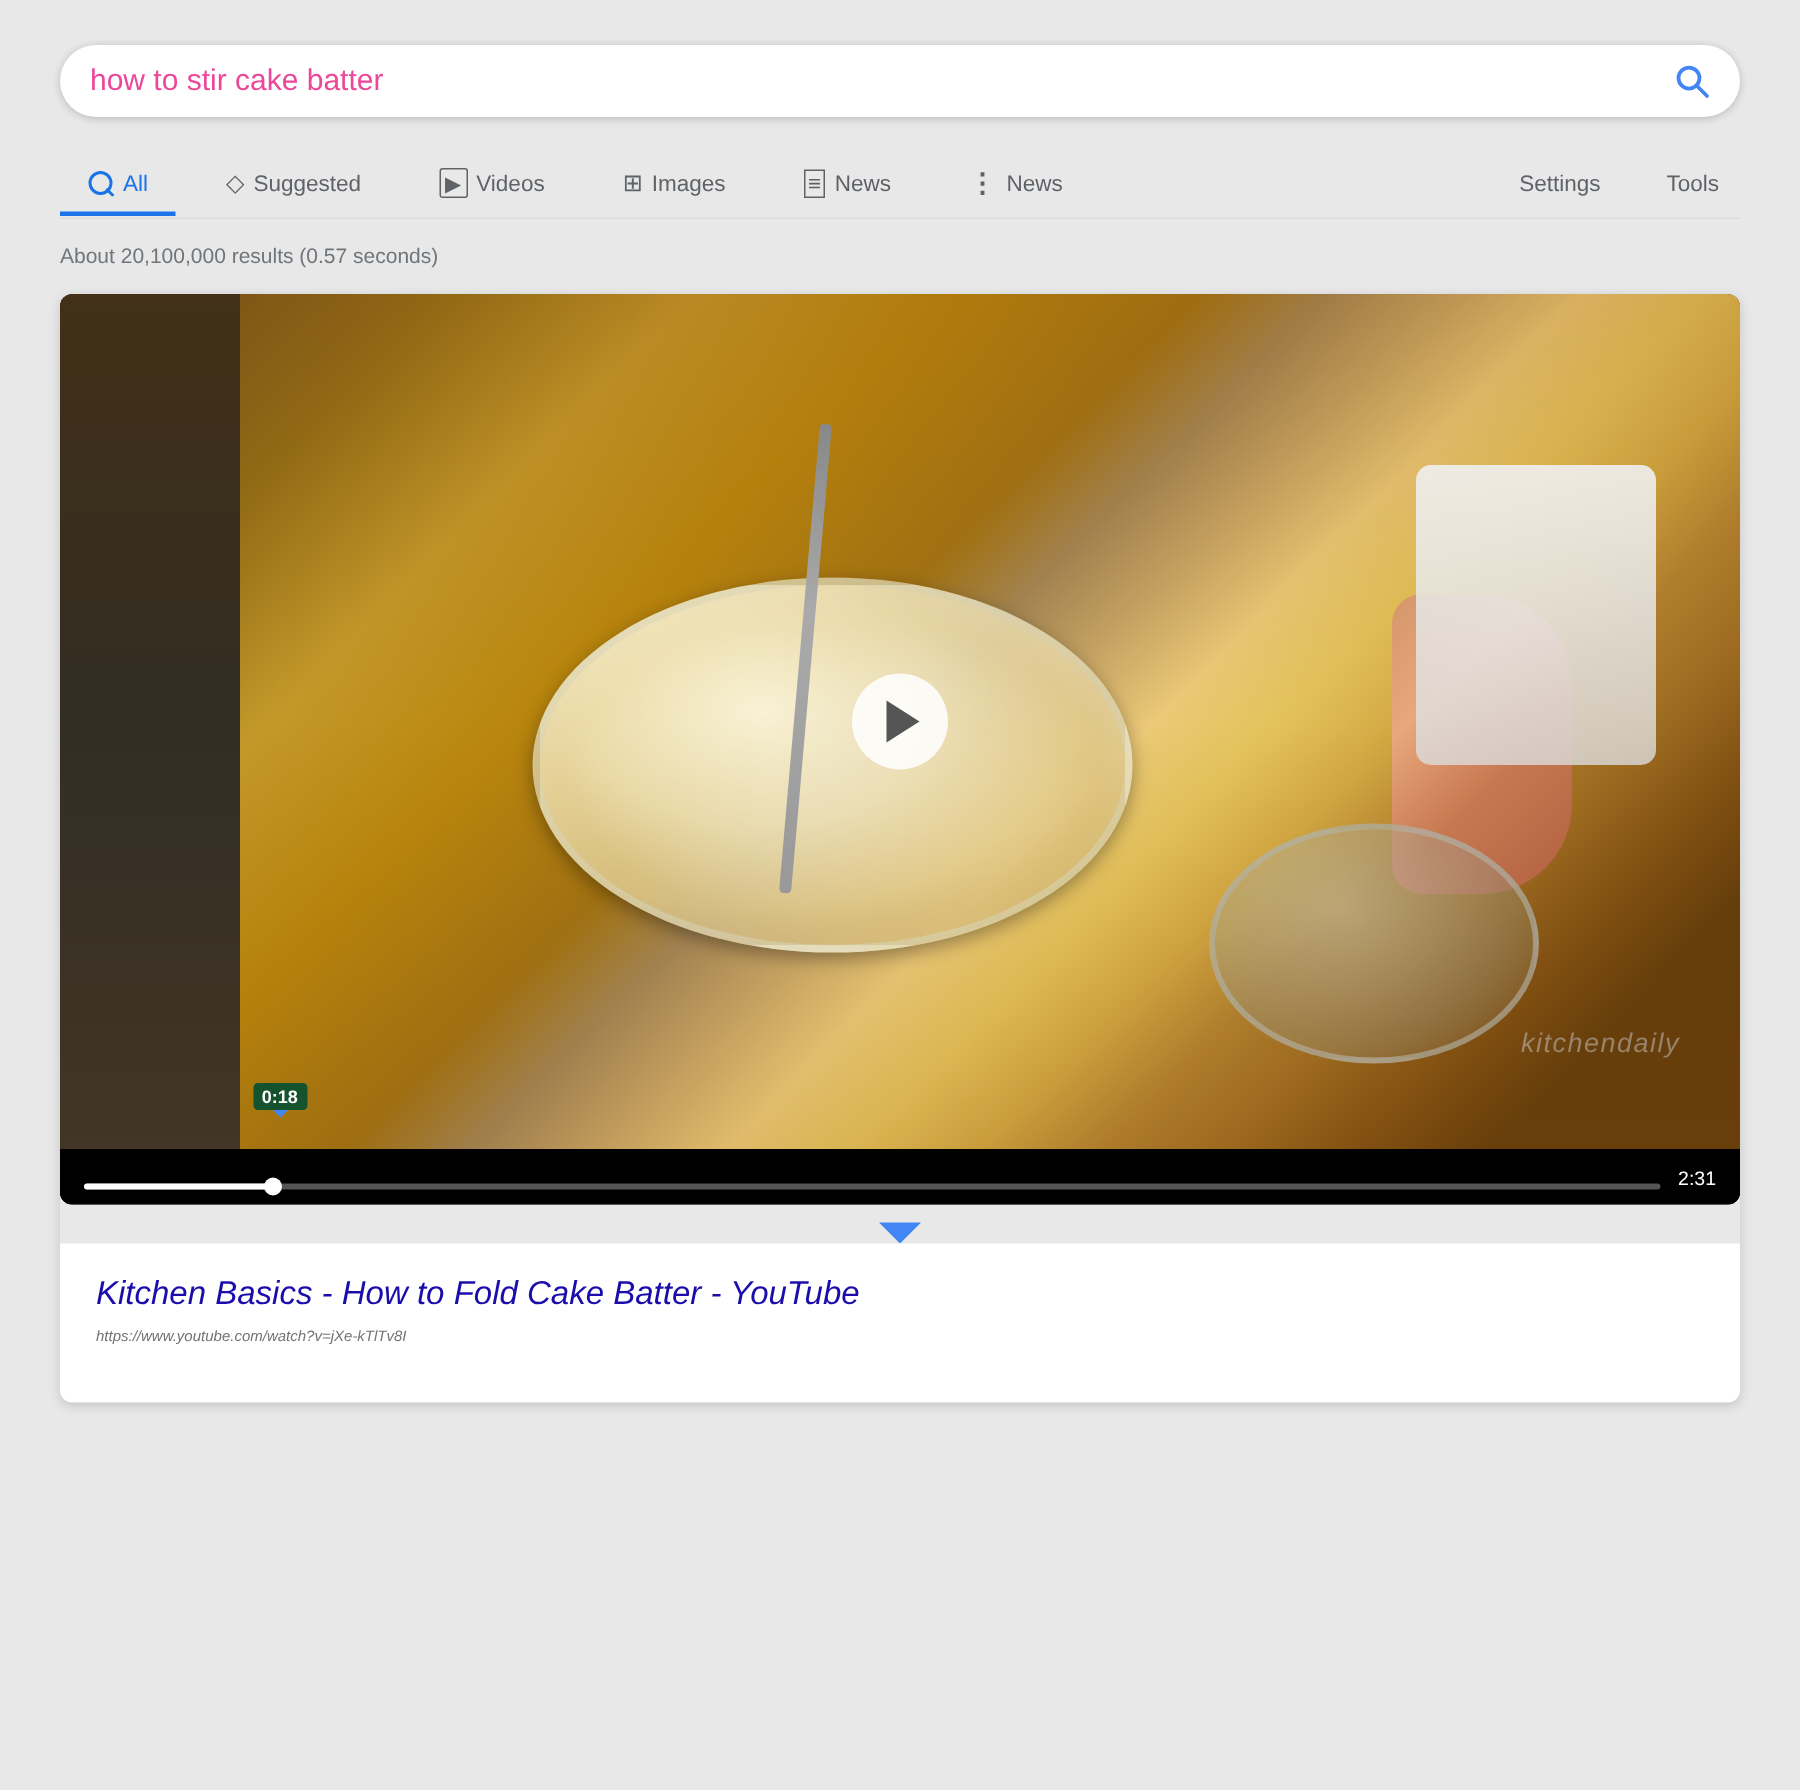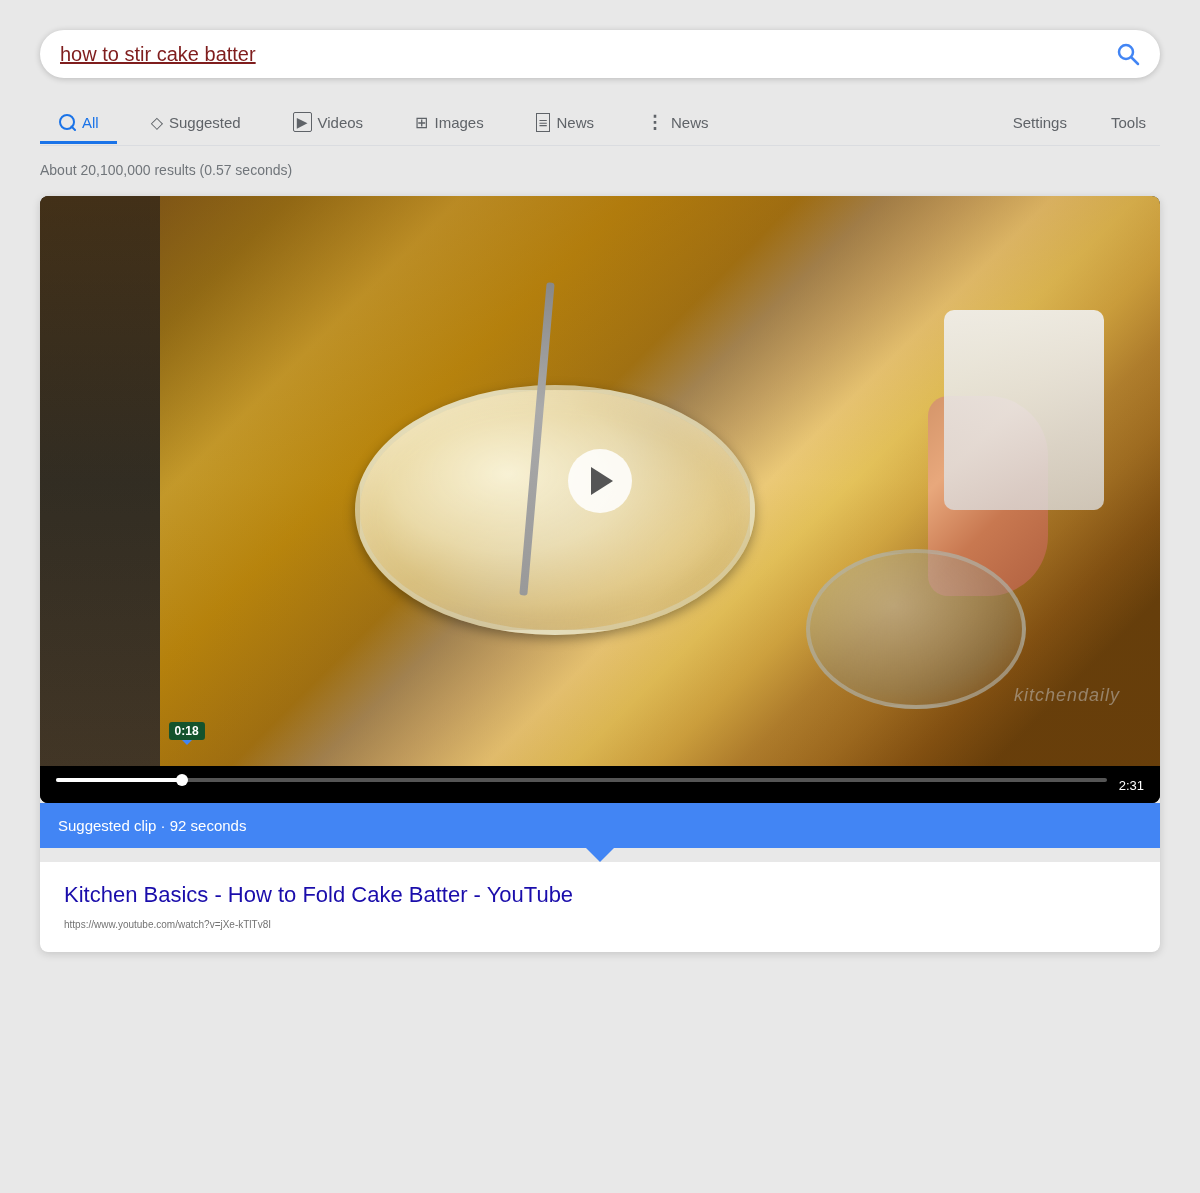--- a/index.html
+++ b/index.html
@@ -20,23 +20,22 @@
       border-radius: 28px;
       box-shadow: 0 1px 6px rgba(0,0,0,0.2);
       padding: 12px 20px;
       margin-bottom: 22px;
     }
     .search-input {
       flex: 1;
       border: none;
       outline: none;
       font-size: 20px;
-      color: #7f1d1d;
+      color: #ec4899;
       background: transparent;
-      text-decoration: underline;
     }
     .search-icon-btn {
       background: none;
       border: none;
       cursor: pointer;
       padding: 0;
       display: flex;
       align-items: center;
     }
 
@@ -82,21 +81,21 @@
       color: #70757a;
       margin-bottom: 18px;
     }
 
     
     .video-card {
       background: #000;
       border-radius: 8px;
       overflow: hidden;
       position: relative;
-      margin-bottom: 0;
+      margin-bottom: 12px;
     }
 
     .video-thumbnail {
       width: 100%;
       height: 570px;
       background: linear-gradient(
         135deg,
         #5a3a1a 0%,
         #8b6914 15%,
         #c49a2a 25%,
@@ -163,21 +162,21 @@
     }
 
     
     .video-controls {
       background: #000;
       padding: 8px 16px 10px;
       position: relative;
     }
     .progress-bar-wrap {
       display: flex;
-      align-items: flex-start;
+      align-items: flex-end;
       width: 100%;
       position: relative;
     }
     .progress-bar-bg {
       flex: 1;
       height: 4px;
       background: #555;
       border-radius: 2px;
       position: relative;
     }
@@ -234,22 +233,23 @@
       color: #fff;
       padding: 14px 18px;
       font-size: 15px;
       display: flex;
       align-items: center;
     }
 
     
     .result-card {
       background: #fff;
-      padding: 20px 24px 20px;
+      padding: 20px 24px 36px;
       border-radius: 0 0 8px 8px;
+      font-style: italic;
     }
     .result-title {
       font-size: 22px;
       color: #1a0dab;
       text-decoration: none;
       display: block;
       margin-bottom: 6px;
       cursor: pointer;
     }
     .result-url {
@@ -366,23 +366,20 @@
         <div class="progress-bar-bg">
           <div class="progress-bar-fill"></div>
           <div class="progress-thumb"></div>
         </div>
         <span class="duration-label">2:31</span>
       </div>
     </div>
   </div>
 
   <div class="suggested-clip-wrap">
-    <div class="suggested-clip-bar">
-      <span>Suggested clip · 92 seconds</span>
-    </div>
 
     <div style="width:0; height:0; border-left:14px solid transparent; border-right:14px solid transparent; border-top:14px solid #4285f4; position:relative; left:50%; transform:translateX(-50%);"></div>
   </div>
 
   <div class="result-card">
     <a class="result-title" href="#">Kitchen Basics - How to Fold Cake Batter - YouTube</a>
     <span class="result-url">https://www.youtube.com/watch?v=jXe-kTlTv8I</span>
   </div>
 
 </div>

